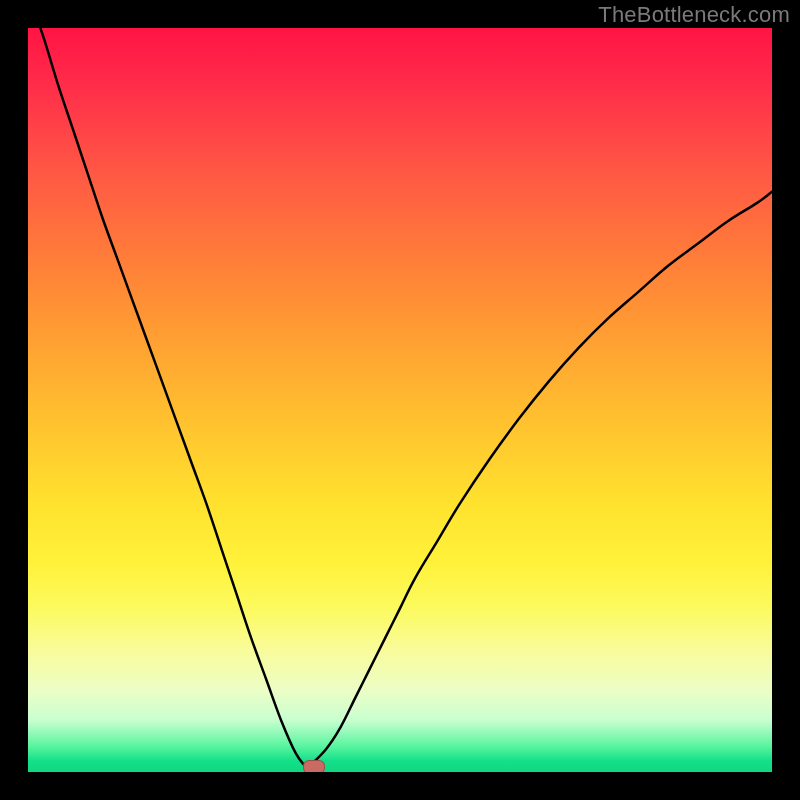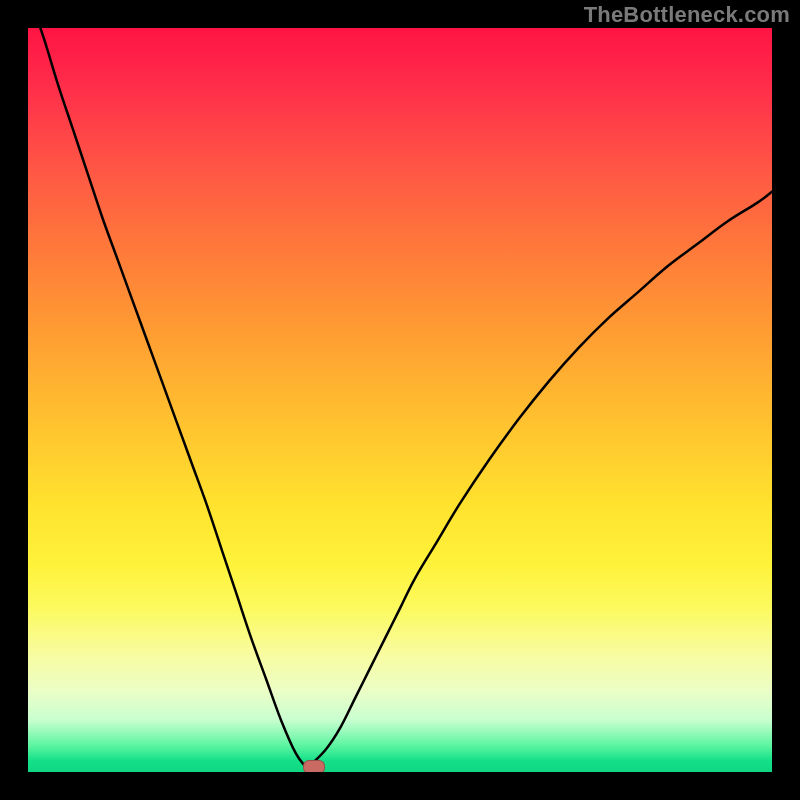--- a/index.html
+++ b/index.html
@@ -16,21 +16,21 @@
     width: 800px;
     height: 800px;
     background: #000;
   }
   .watermark {
     position: absolute;
     top: 2px;
     right: 10px;
     color: #7a7a7a;
     font-size: 22px;
-    font-weight: 700;
+    font-weight: 400;
     letter-spacing: 0.2px;
     z-index: 5;
   }
   .plot {
     position: absolute;
     left: 28px;
     top: 28px;
     width: 744px;
     height: 744px;
     overflow: hidden;

